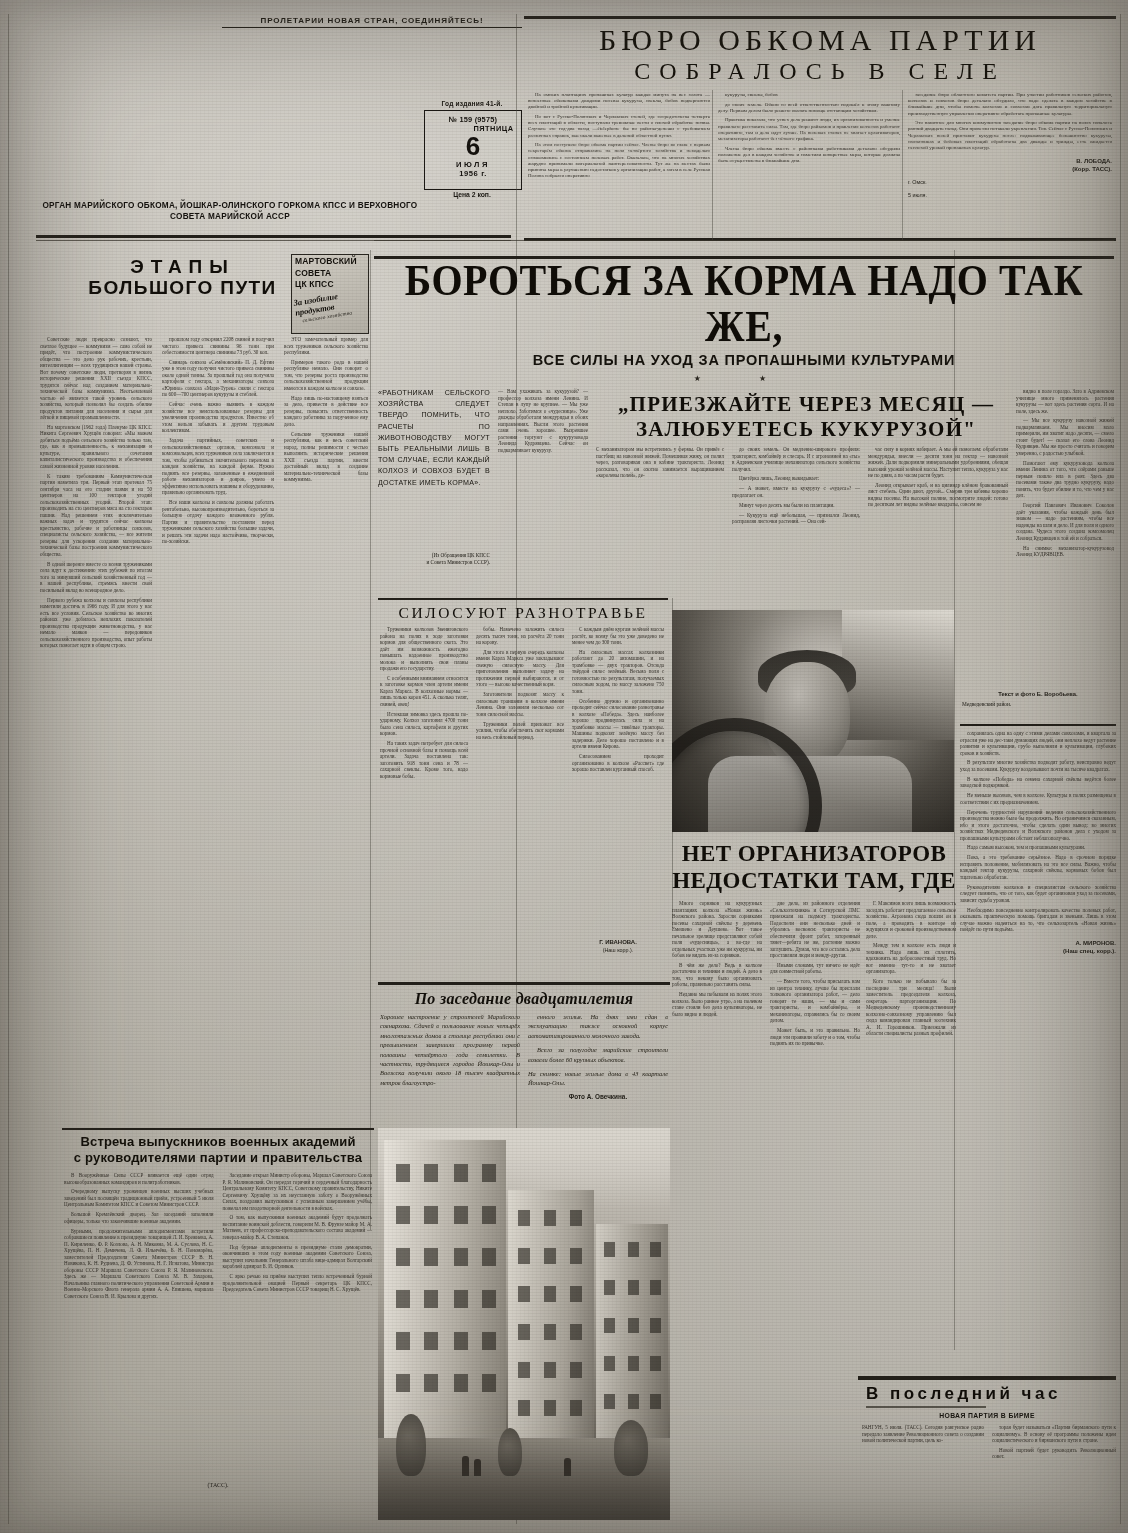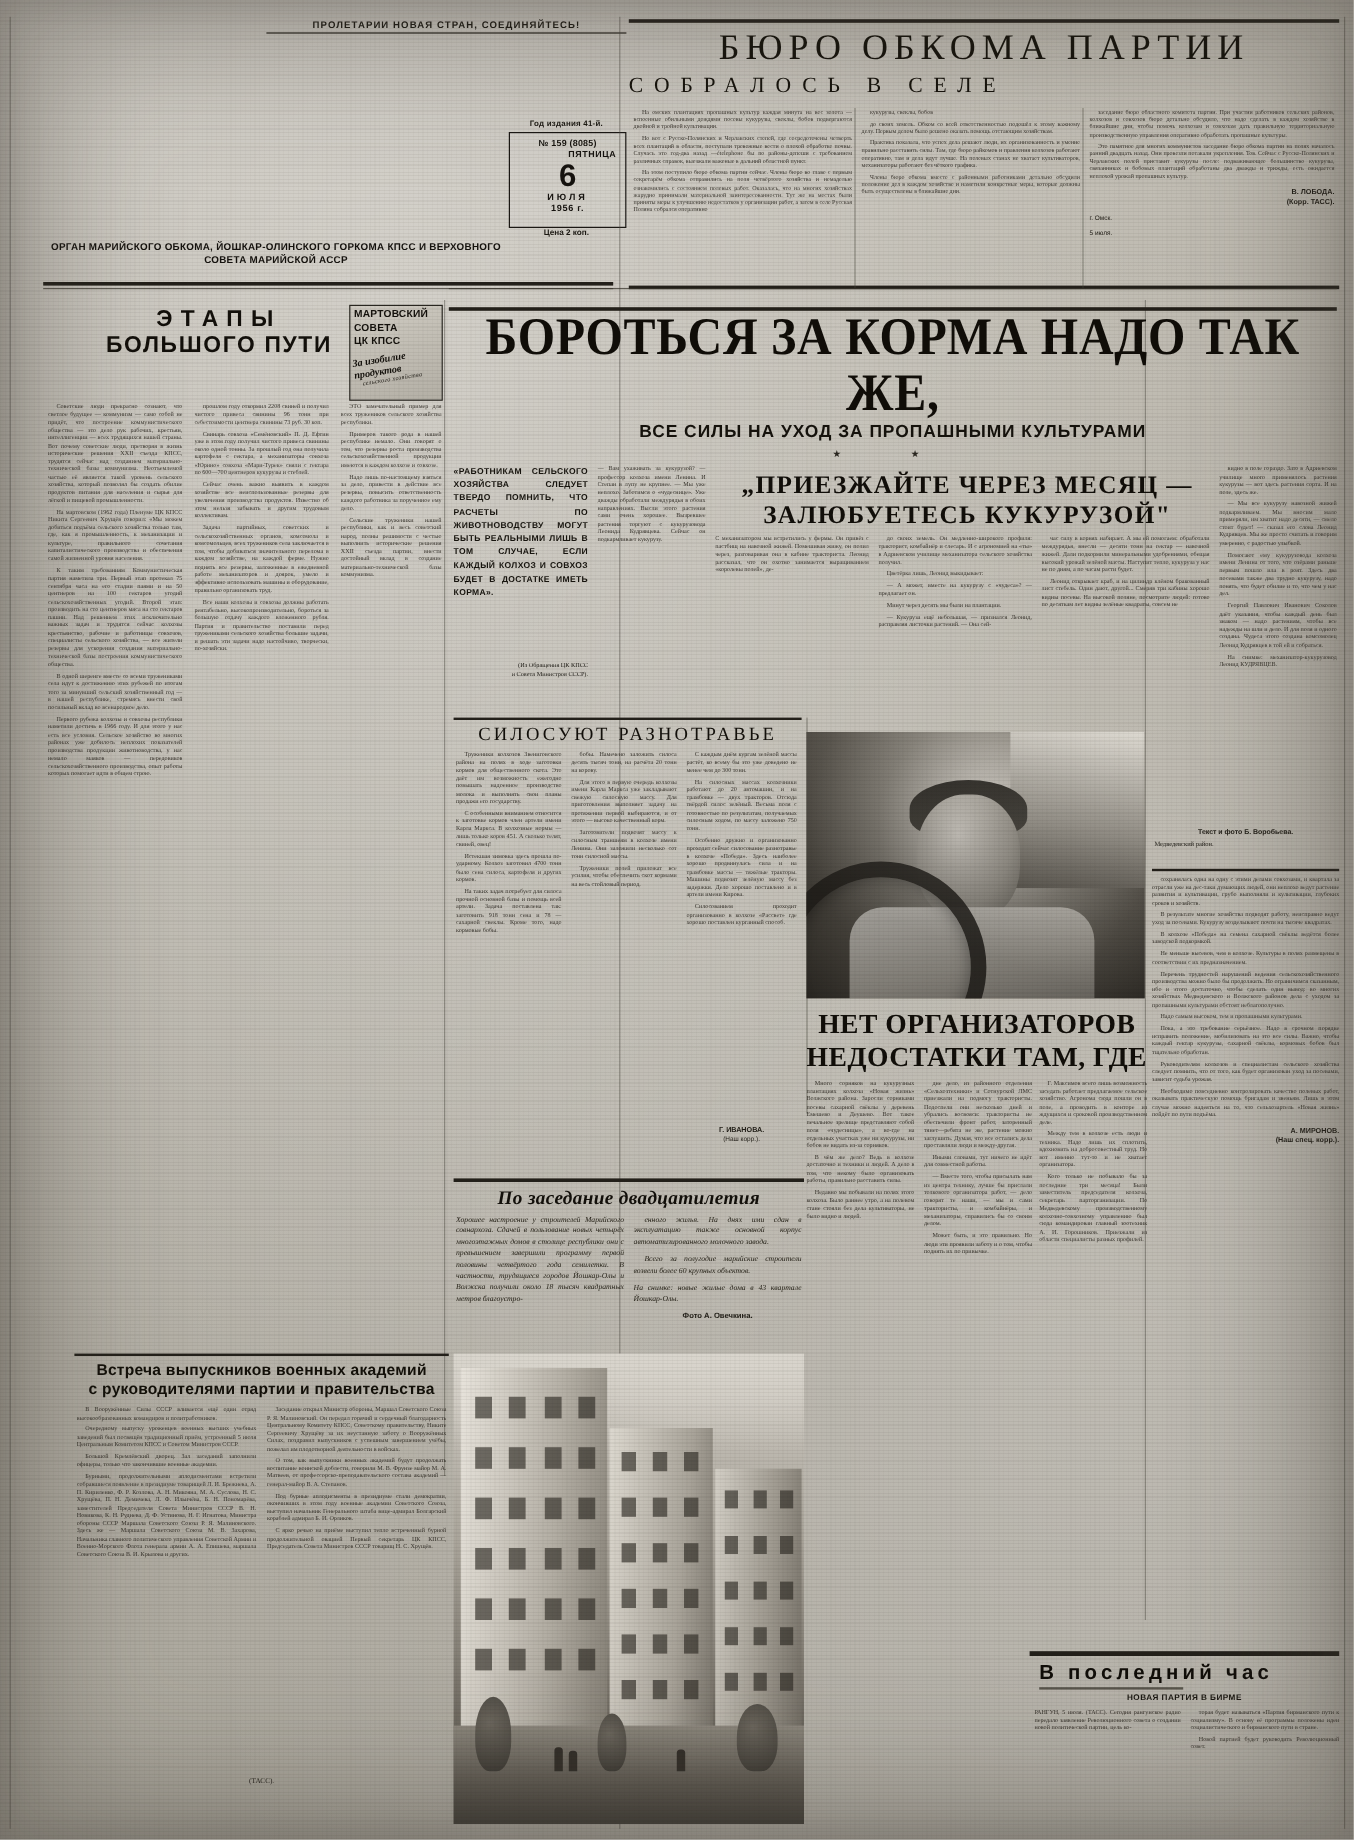--- a/index.html
+++ b/index.html
@@ -99,22 +99,22 @@
   #mast-rule{left:36px;top:235px;width:475px;height:3px;}
   #mast-rule2{left:36px;top:240px;width:475px;height:1px;}
   #lead-top-rule{left:524px;top:16px;width:592px;height:2.6px;}
   #lead-bottom-rule{left:524px;top:238px;width:592px;height:2.6px;}
   #lead-h1{
     position:absolute;left:524px;top:24px;width:592px;text-align:center;
     font-family:"Liberation Serif", serif;font-size:30px;line-height:32px;
     letter-spacing:5px;color:#131009;
   }
   #lead-h2{
-    position:absolute;left:524px;top:57px;width:592px;text-align:left;
-    font-family:"Liberation Serif", serif;font-size:18px;line-height:28px;
+    position:absolute;left:524px;top:57px;width:592px;text-align:center;
+    font-family:"Liberation Serif", serif;font-size:24px;line-height:28px;
     letter-spacing:9px;color:#131009;
   }
   .lead-col{position:absolute;top:92px;}
   #lead-c1{left:528px;width:182px;}
   #lead-c2{left:718px;width:182px;}
   #lead-c3{left:908px;width:204px;}
   .lead-col .body-txt{font-size:5.0px;line-height:6.2px;}
   #lead-sig{
     margin-top:6px;text-align:right;font-family:"Liberation Sans", sans-serif;
     font-weight:bold;font-size:6px;line-height:8px;color:#201d16;
@@ -175,21 +175,21 @@
   }
   #main-stars{
     position:absolute;left:374px;top:374px;width:740px;text-align:center;
     font-size:8px;letter-spacing:28px;color:#2b2720;
   }
   #main-rule-bot{left:374px;top:240px;width:740px;height:1.4px;}
 
   
   #quote{
     position:absolute;left:378px;top:388px;width:112px;
-    font-family:"Liberation Sans", sans-serif;font-weight:bold;
+    font-family:"Liberation Sans", sans-serif;font-weight:normal;
     font-size:7.1px;line-height:11.2px;text-align:justify;color:#17140e;
     letter-spacing:.3px;
   }
   #quote-src{
     position:absolute;left:378px;top:552px;width:112px;text-align:right;
     font-family:"Liberation Serif", serif;font-size:5.2px;line-height:6.6px;color:#23201a;
   }
 
   
   #iv-h{
@@ -367,21 +367,21 @@
 
 <div class="sheet">
 
   <div id="slogan">ПРОЛЕТАРИИ НОВАЯ СТРАН, СОЕДИНЯЙТЕСЬ!</div>
   <div class="hr-thick" id="slogan-rule"></div>
 
 
   <div id="year-line">Год издания 41-й.</div>
 
   <div id="datebox">
-    <div class="num">№ 159 (8085)</div>
+    <div class="num">№ 159 (9575)</div>
     <div class="dow">ПЯТНИЦА</div>
     <div class="big">6</div>
     <div class="mon">ИЮЛЯ</div>
     <div class="yr">1956 г.</div>
   </div>
   <div id="price">Цена 2 коп.</div>
 
   <div id="mast-sub">ОРГАН МАРИЙСКОГО ОБКОМА, ЙОШКАР-ОЛИНСКОГО ГОРКОМА КПСС И ВЕРХОВНОГО СОВЕТА МАРИЙСКОЙ АССР</div>
   <div class="hr-thick" id="mast-rule"></div>
   <div class="hr-thin" id="mast-rule2"></div>

